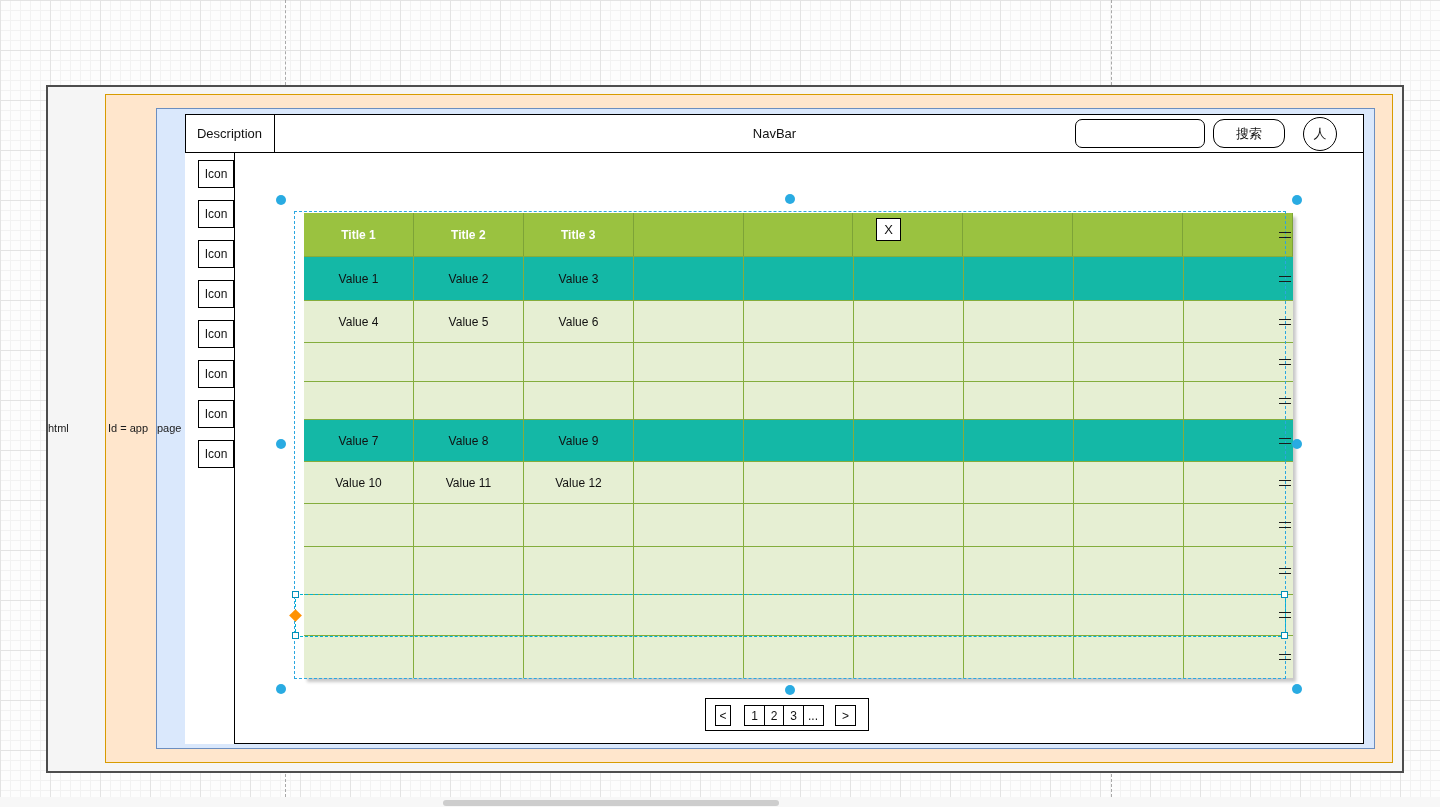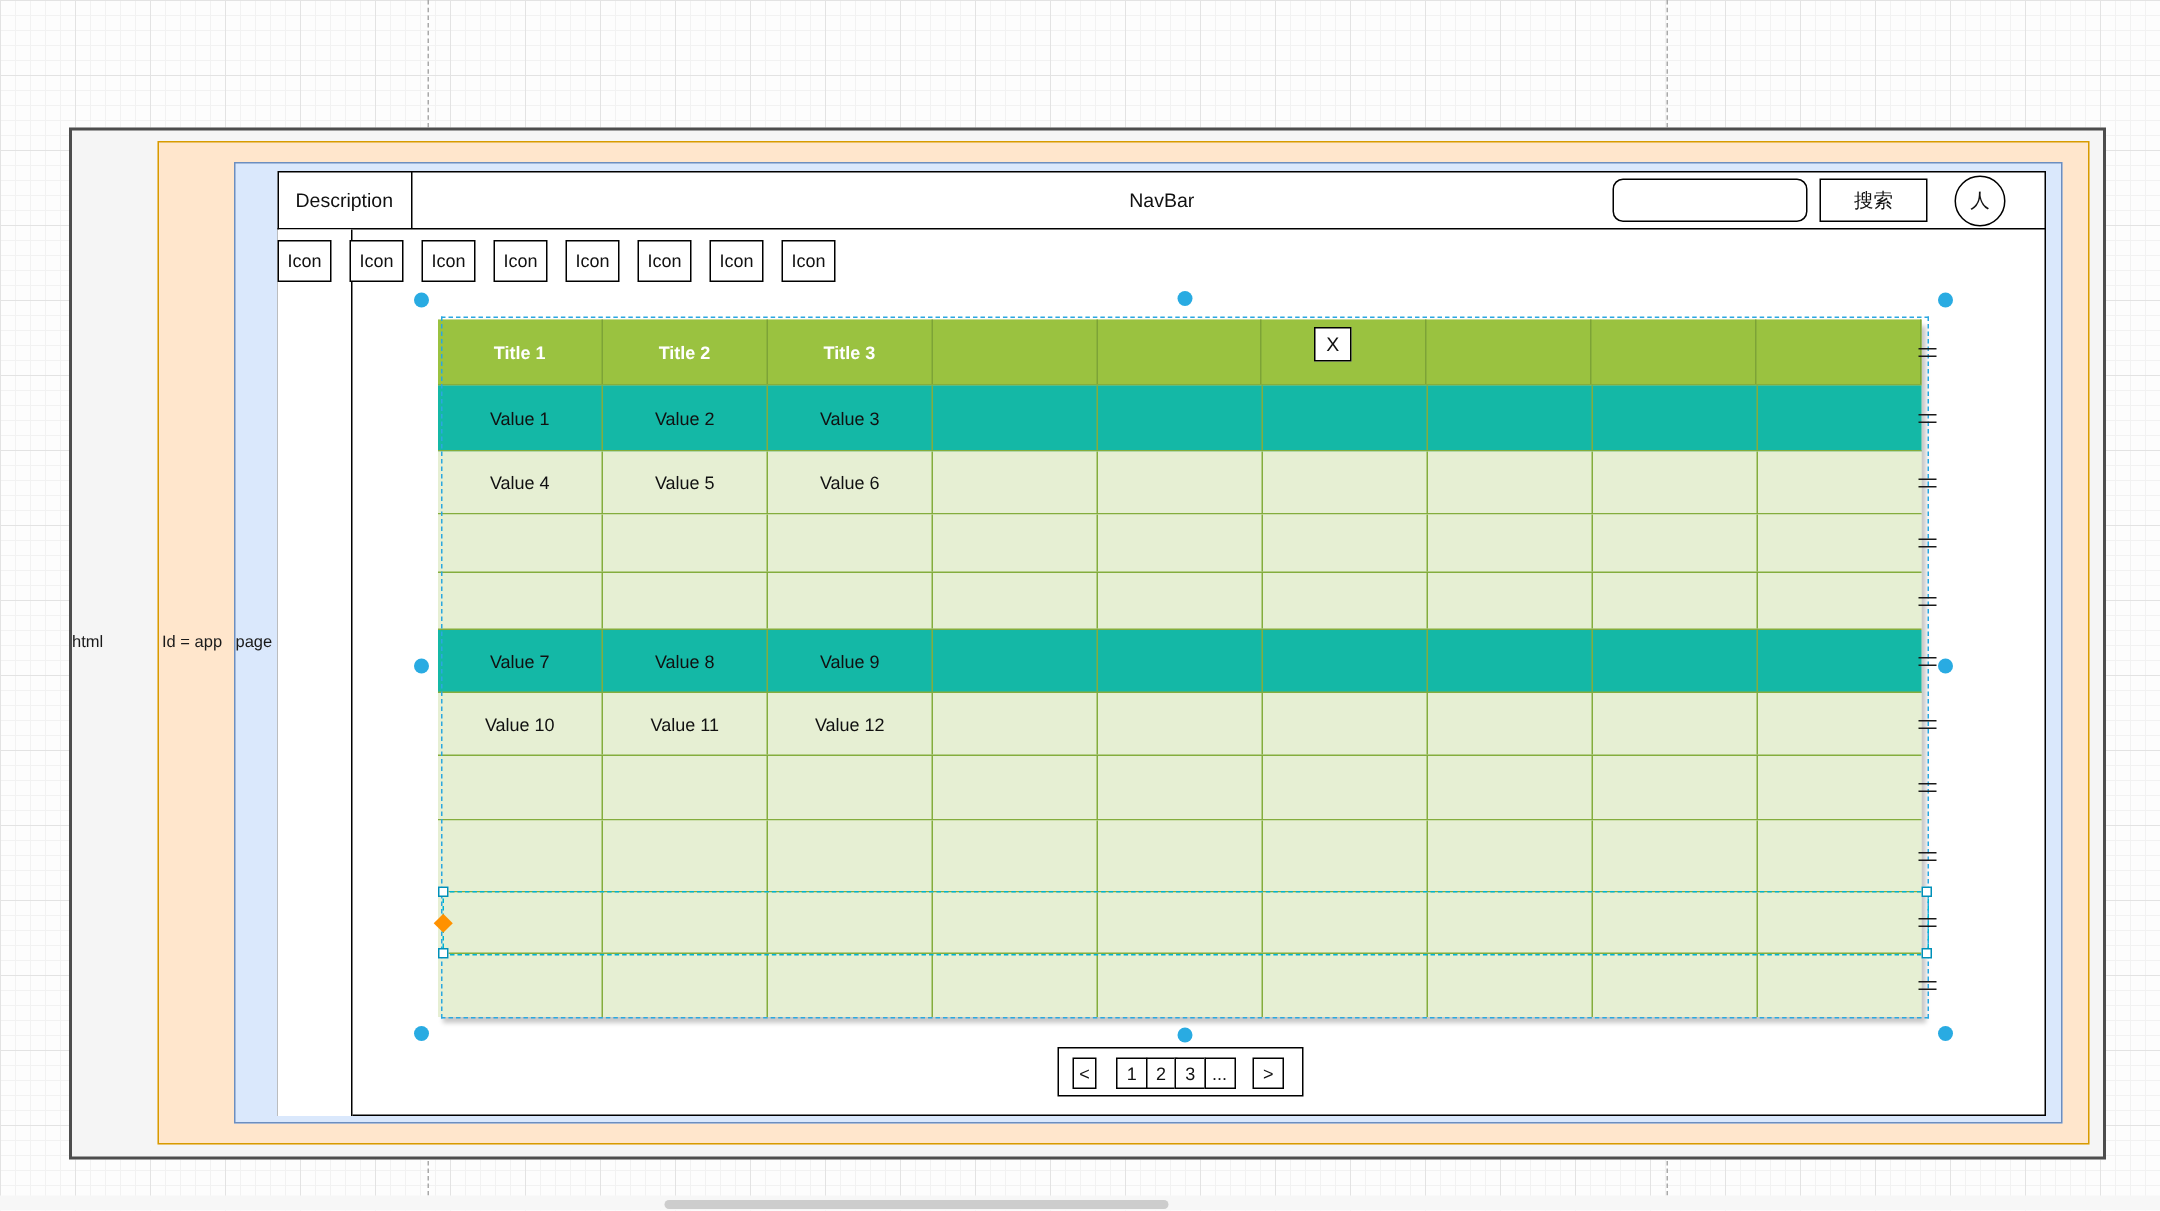--- a/index.html
+++ b/index.html
@@ -23,31 +23,31 @@
   .c-label { position:absolute; font-size:11px; color:#1a1a1a; z-index:6; white-space:nowrap; }
 
   .navbar { left:185px; top:114px; width:1179px; height:39px; border-bottom:1.5px solid #000; z-index:6; }
   .desc-box { position:absolute; left:0; top:0; width:90px; height:100%; border-right:1.5px solid #000;
               display:flex; align-items:center; justify-content:center; font-size:13px; }
   .nav-title { position:absolute; left:0; top:0; width:100%; height:100%;
                display:flex; align-items:center; justify-content:center; font-size:13px; }
   .search-input { position:absolute; left:890px; top:5px; width:130px; height:29px;
                   border:1.5px solid #000; border-radius:7px; background:#fff; font-size:13px; padding:0 8px; outline:none; }
   .search-btn { position:absolute; left:1028px; top:5px; width:72px; height:29px;
-                border:1.5px solid #000; border-radius:0; background:#fff; font-size:13px;
+                border:1.5px solid #000; border-radius:11px; background:#fff; font-size:13px;
                 display:flex; align-items:center; justify-content:center; cursor:pointer; }
   .user-circle { position:absolute; left:1118px; top:3px; width:34px; height:34px; border:1.5px solid #000;
                  border-radius:50%; background:#fff; display:flex; align-items:center; justify-content:center; font-size:13px; }
 
   .sidebar { left:185px; top:153px; width:50px; height:591px; border-right:1.5px solid #000; z-index:6;
-             display:flex; flex-direction:row; align-items:flex-start; padding-top:7px; gap:12px; background:#fff; }
+             display:flex; flex-direction:column; align-items:flex-end; padding-top:7px; gap:12px; background:#fff; }
   .icon-box { width:36px; height:28px; border:1.5px solid #000; background:#fff;
               display:flex; align-items:center; justify-content:center; font-size:12px; flex:0 0 auto; }
 
-  .mtable { left:292px; top:213px; width:989px; height:465px; z-index:10;
+  .mtable { left:304px; top:213px; width:989px; height:465px; z-index:10;
             box-shadow:3px 4px 3px rgba(0,0,0,0.22); background:#e6efd3; }
   .t-row { display:flex; width:100%; border-bottom:1px solid #84ad3d; }
   .t-row:last-child { border-bottom:none; }
   .t-head { background:#9ac240; }
   .t-cell { flex:1 1 0; border-right:1px solid #84ad3d; display:flex; align-items:center;
             justify-content:center; font-size:12px; overflow:hidden; }
   .t-cell:last-child { border-right:none; }
   .t-head .t-cell { color:#fff; font-weight:bold; border-right:1px solid #7da337; }
   .bg-white { background:#14b8a6; }
   .bg-green { background:#e6efd3; }

